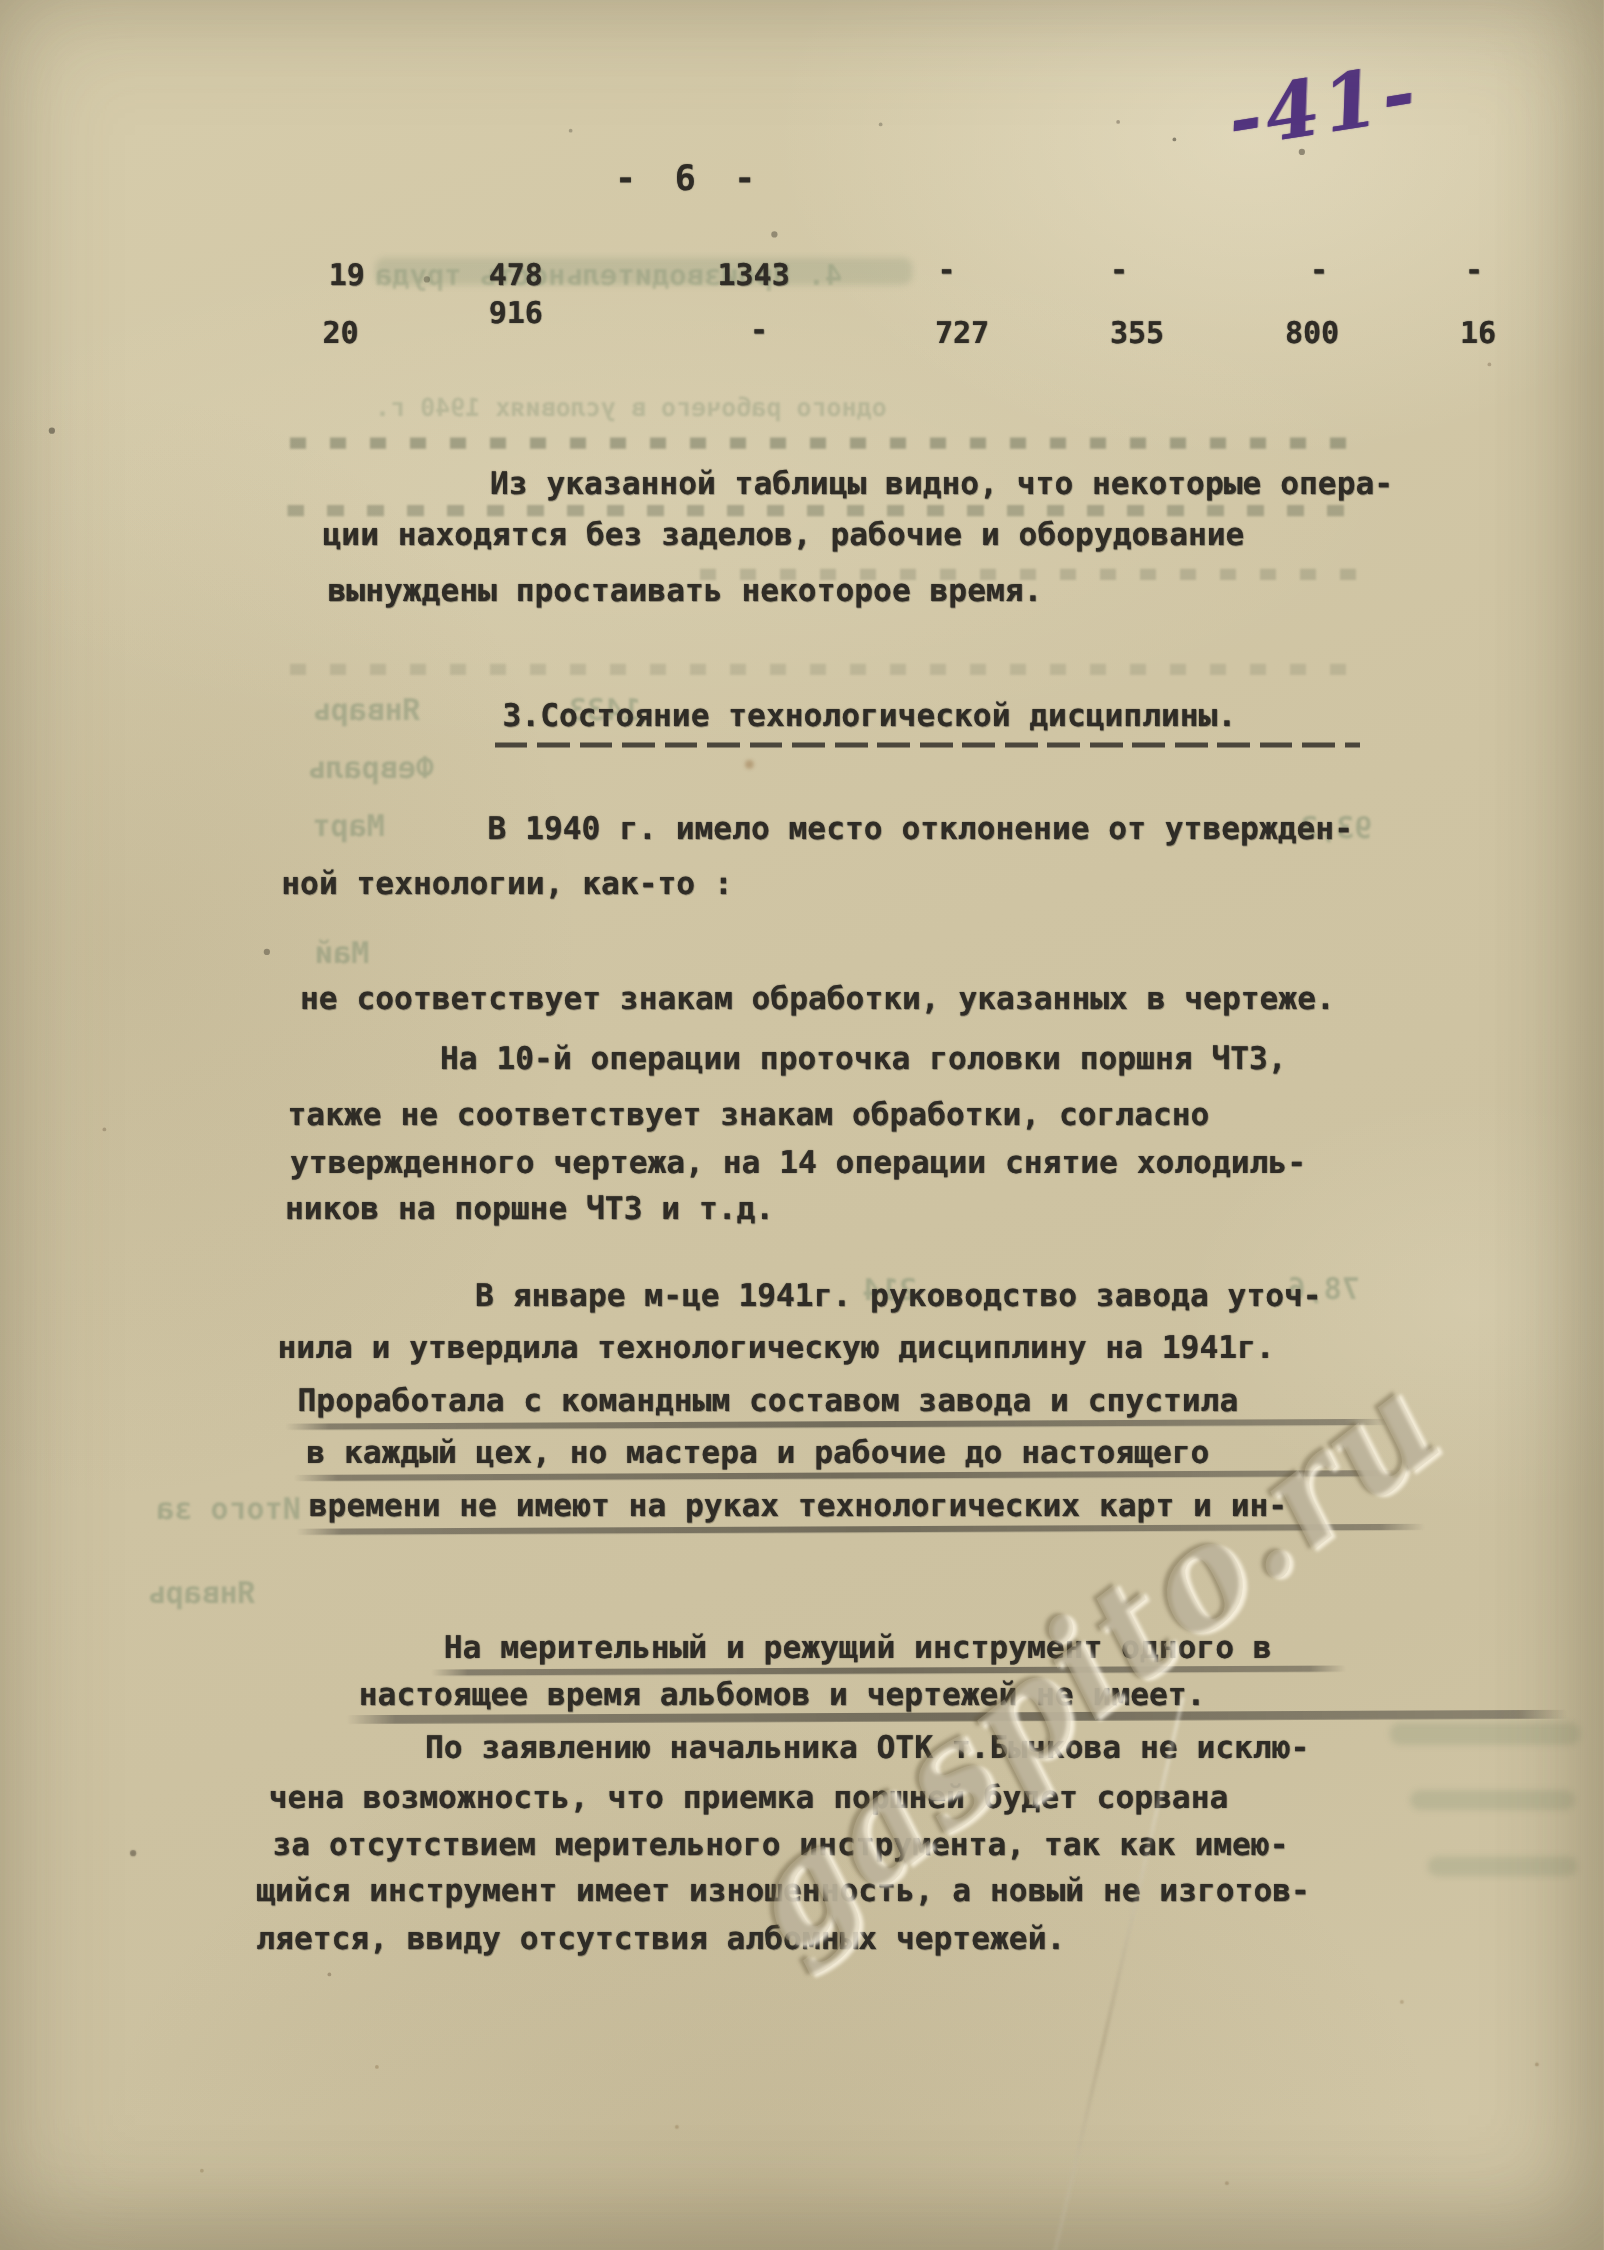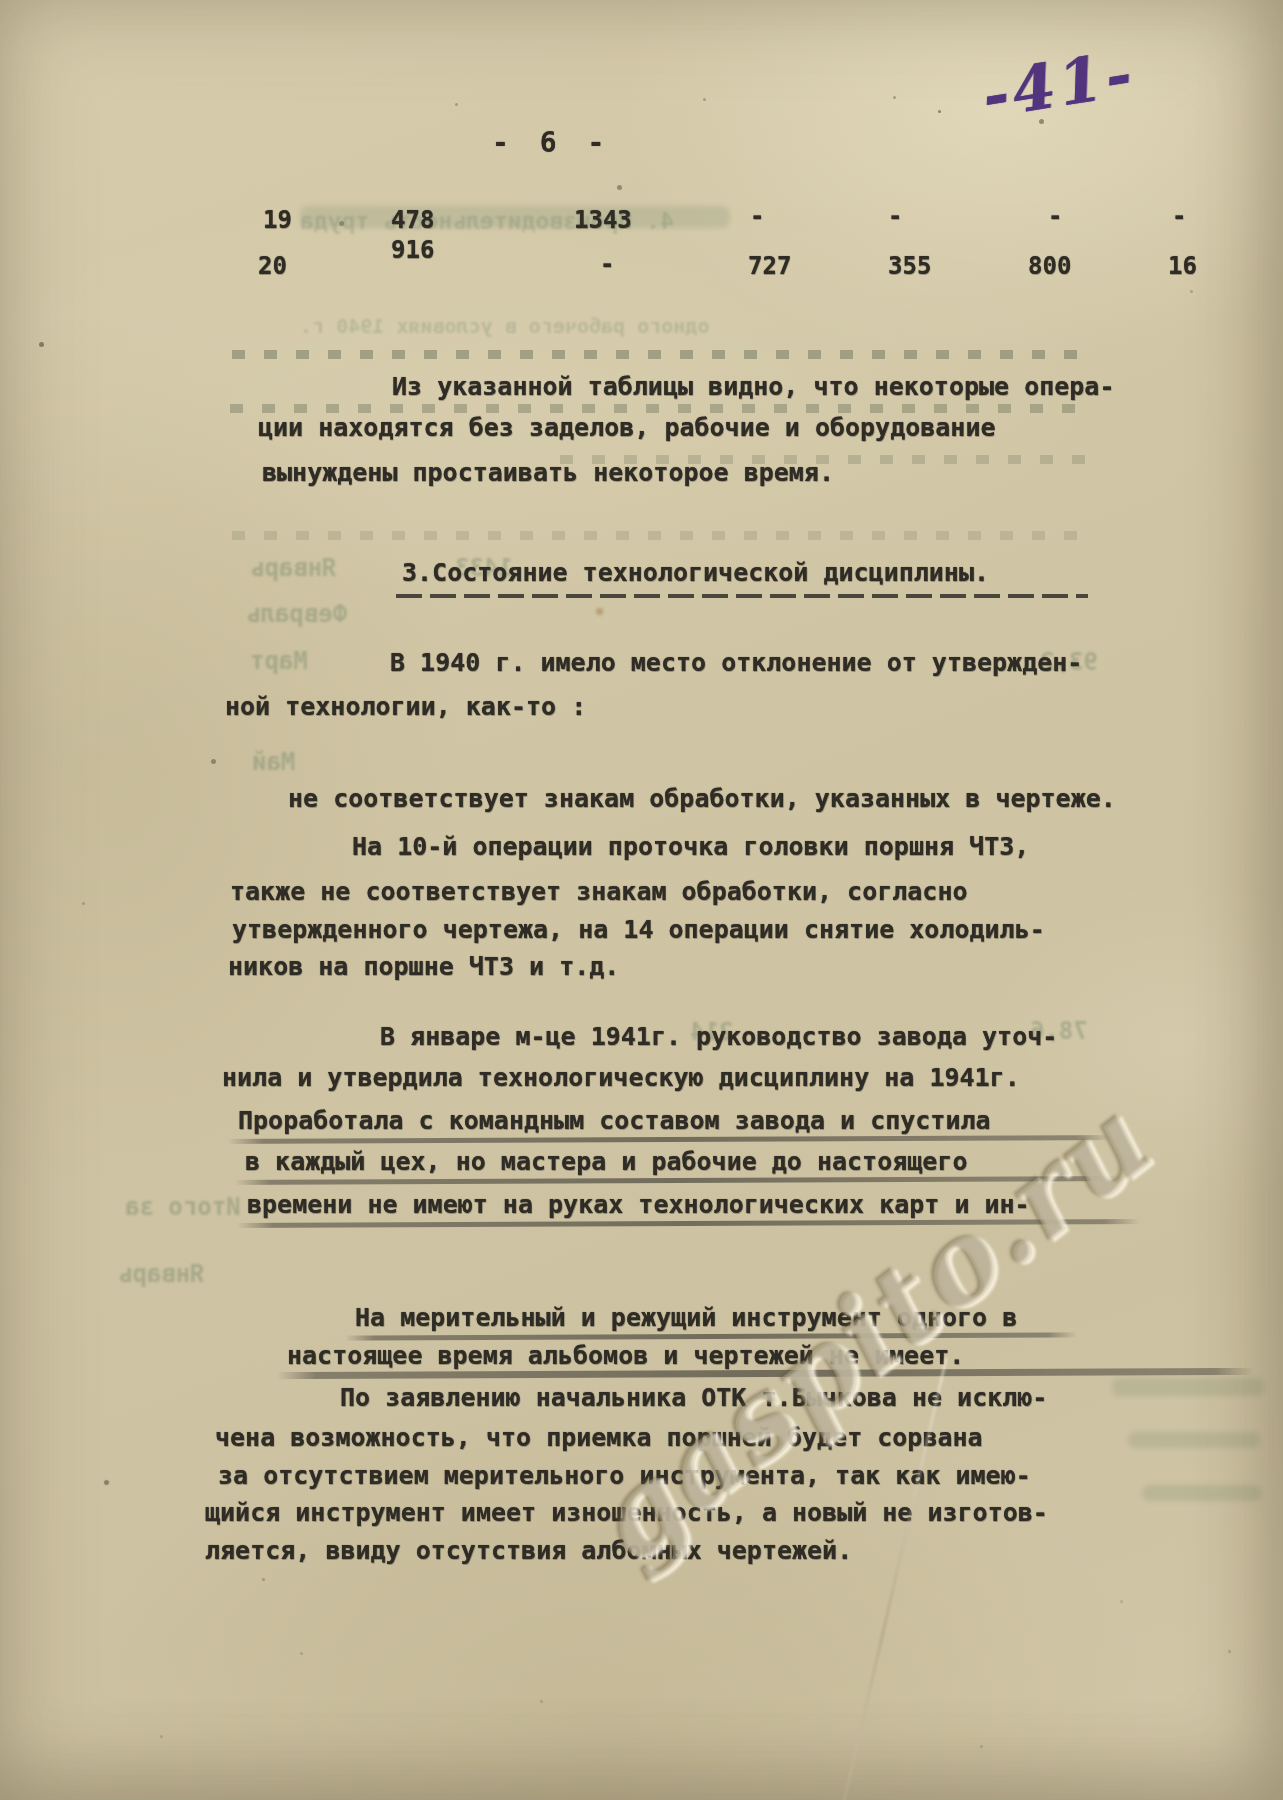--- a/index.html
+++ b/index.html
@@ -158,21 +158,21 @@
 
   <div class="line" style="left:392px;top:372px;">Из указанной таблицы видно, что некоторые опера-</div>
   <div class="line" style="left:258px;top:413px;">ции находятся без заделов, рабочие и оборудование</div>
   <div class="line" style="left:262px;top:458px;">вынуждены простаивать некоторое время.</div>
 
   <div class="line" style="left:402px;top:558px;">3.Состояние технологической дисциплины.</div>
   <div class="heading-underline" style="left:396px;top:594px;width:692px;"></div>
 
   <div class="line" style="left:390px;top:648px;">В 1940 г. имело место отклонение от утвержден-</div>
   <div class="line" style="left:225px;top:692px;">ной технологии, как-то :</div>
-  <div class="line" style="left:240px;top:784px;margin-left:48px;">не соответствует знакам обработки, указанных в чертеже.</div>
+  <div class="line" style="left:240px;top:784px;">не соответствует знакам обработки, указанных в чертеже.</div>
   <div class="line" style="left:352px;top:832px;">На 10-й операции проточка головки поршня ЧТЗ,</div>
   <div class="line" style="left:230px;top:877px;">также не соответствует знакам обработки, согласно</div>
   <div class="line" style="left:232px;top:915px;">утвержденного чертежа, на 14 операции снятие холодиль-</div>
   <div class="line" style="left:228px;top:952px;">ников на поршне ЧТЗ и т.д.</div>
   <div class="line" style="left:380px;top:1022px;">В январе м-це 1941г. руководство завода уточ-</div>
   <div class="line" style="left:222px;top:1063px;">нила и утвердила технологическую дисциплину на 1941г.</div>
   <div class="line u" style="left:238px;top:1106px;--uext:-120px;">Проработала с командным составом завода и спустила</div>
   <div class="line u" style="left:245px;top:1147px;--uext:-150px;">в каждый цех, но мастера и рабочие до настоящего</div>
   <div class="line u" style="left:247px;top:1190px;--uext:-110px;">времени не имеют на руках технологических карт и ин-</div>
   <div class="line u" style="left:355px;top:1303px;--uext:-60px;">На мерительный и режущий инструмент одного в</div>

